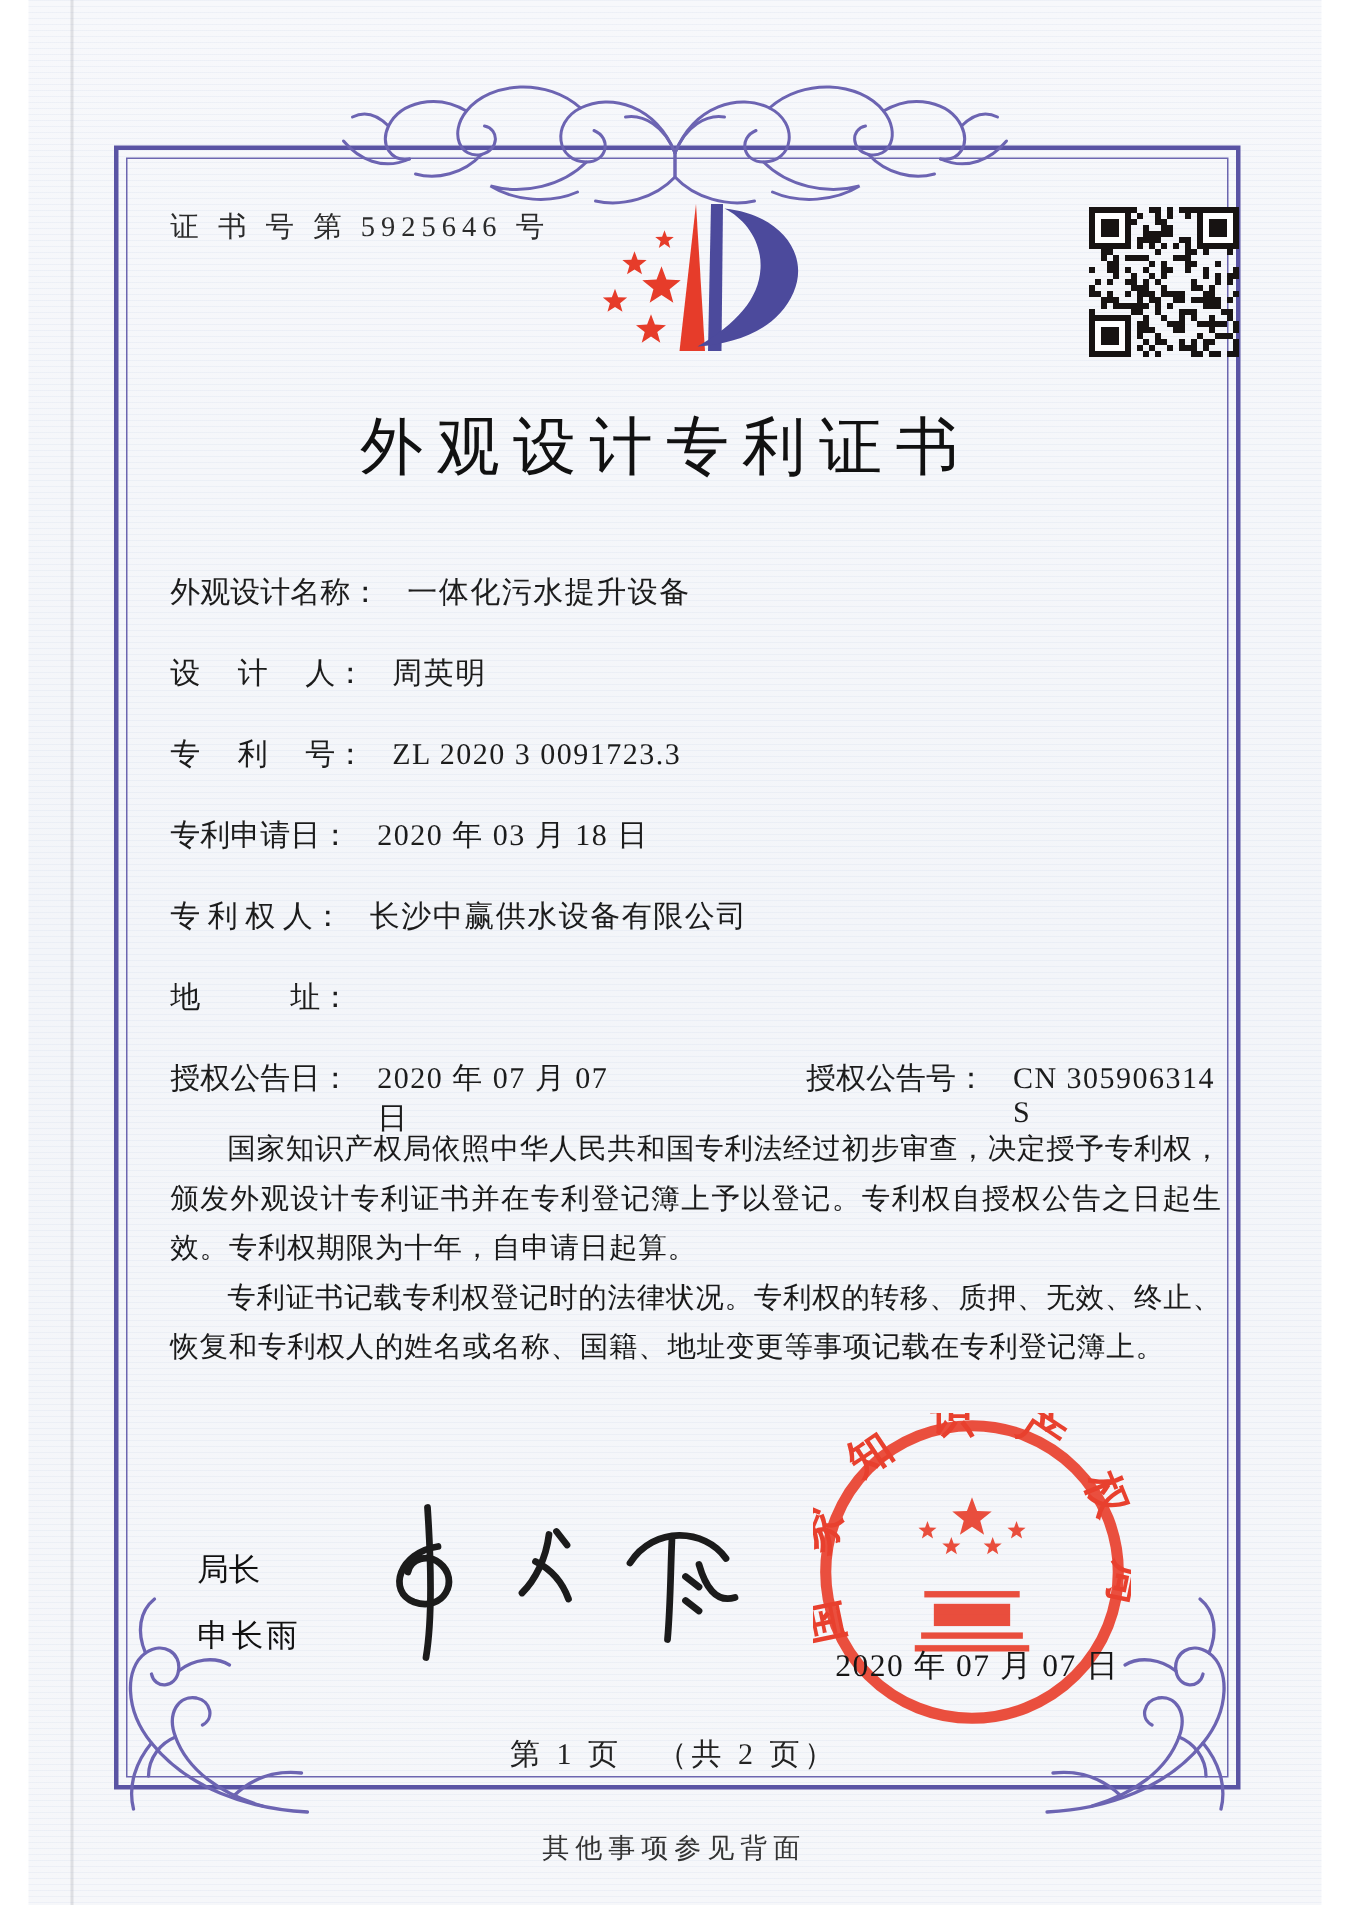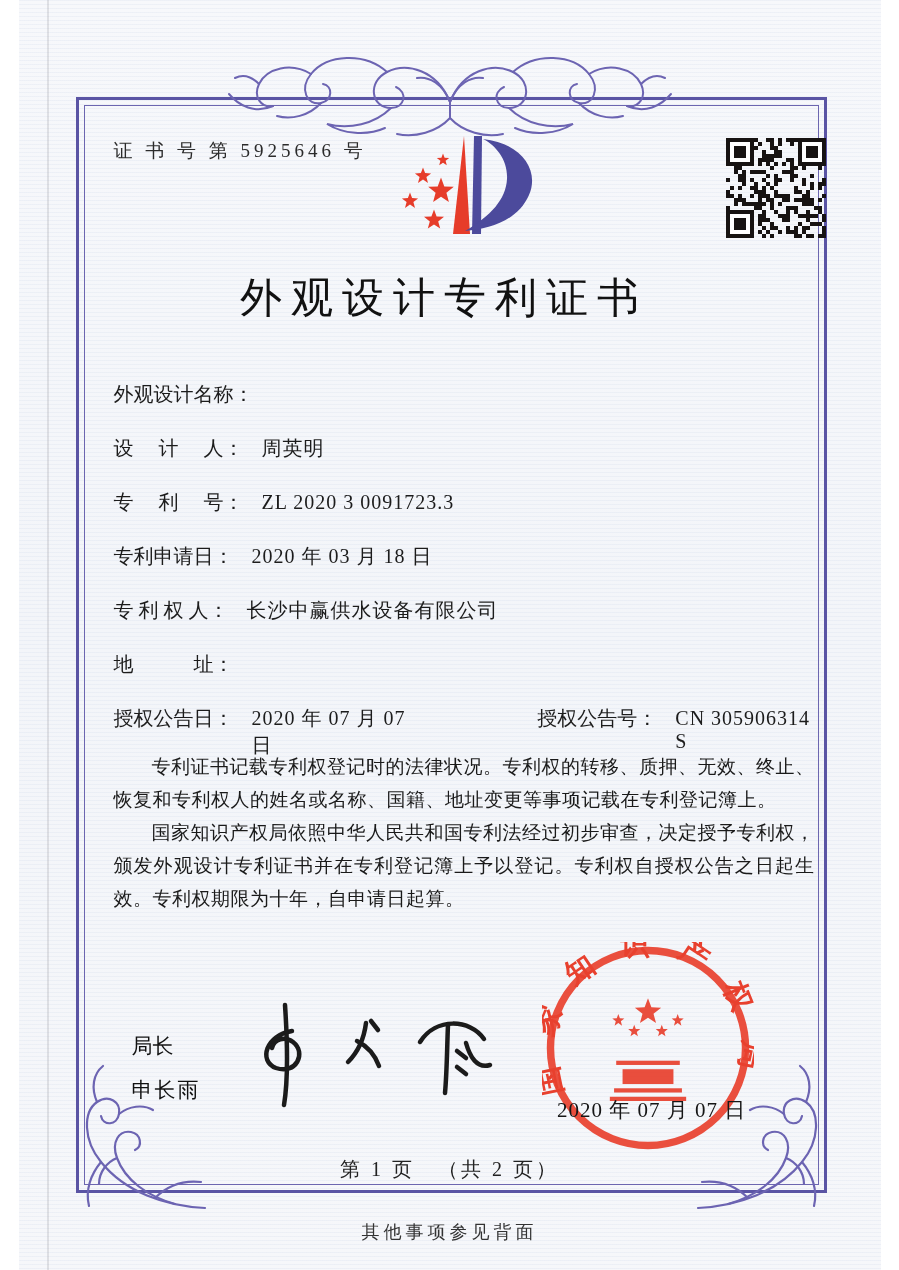--- a/index.html
+++ b/index.html
@@ -331,20 +331,21 @@
         <rect x="92" y="96" width="4" height="4" fill="#171312"></rect>
         <rect x="96" y="96" width="4" height="4" fill="#171312"></rect>
       </g>
   </svg>
 
   <div class="title">外观设计专利证书</div>
 
   <div class="fields">
     <div class="frow">
       <span class="flabel">外观设计名称：</span>
+      <span class="fvalue">一体化污水提升设备</span>
     </div>
     <div class="frow">
       <span class="flabel">设　 计　 人：</span>
       <span class="fvalue">周英明</span>
     </div>
     <div class="frow">
       <span class="flabel">专　 利　 号：</span>
       <span class="fvalue">ZL 2020 3 0091723.3</span>
     </div>
     <div class="frow">
@@ -360,22 +361,22 @@
     </div>
     <div class="frow">
       <span class="flabel">授权公告日：</span>
       <span class="fvalue">2020 年 07 月 07 日</span>
       <span class="flabel second">授权公告号：</span>
       <span class="fvalue">CN 305906314 S</span>
     </div>
   </div>
 
   <div class="body-text">
+    <p>国家知识产权局依照中华人民共和国专利法经过初步审查，决定授予专利权，颁发外观设计专利证书并在专利登记簿上予以登记。专利权自授权公告之日起生效。专利权期限为十年，自申请日起算。</p>
     <p>专利证书记载专利权登记时的法律状况。专利权的转移、质押、无效、终止、恢复和专利权人的姓名或名称、国籍、地址变更等事项记载在专利登记簿上。</p>
-    <p>国家知识产权局依照中华人民共和国专利法经过初步审查，决定授予专利权，颁发外观设计专利证书并在专利登记簿上予以登记。专利权自授权公告之日起生效。专利权期限为十年，自申请日起算。</p>
   </div>
 
   <div class="signer">
     <div>局长</div>
     <div class="name">申长雨</div>
   </div>
 
   <svg class="signature" width="250" height="115" viewBox="0 0 250 115">
     <g fill="none" stroke="#1b1b1b" stroke-width="4.5" stroke-linecap="round" stroke-linejoin="round">
       <path d="M48,36 C22,40 14,66 32,73 C52,80 63,58 49,47 C41,41 30,44 28,53"></path>

